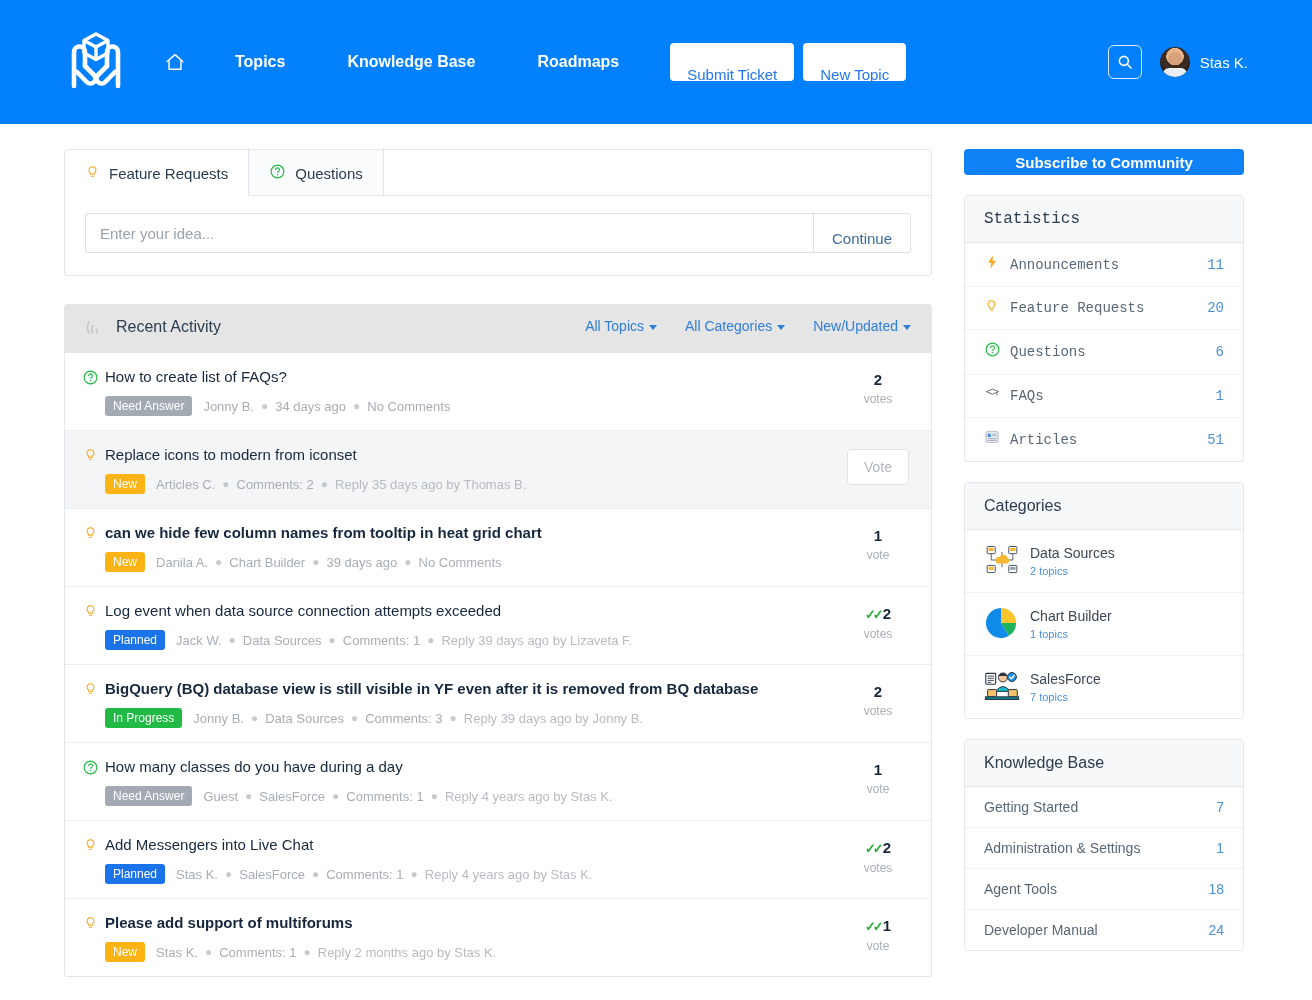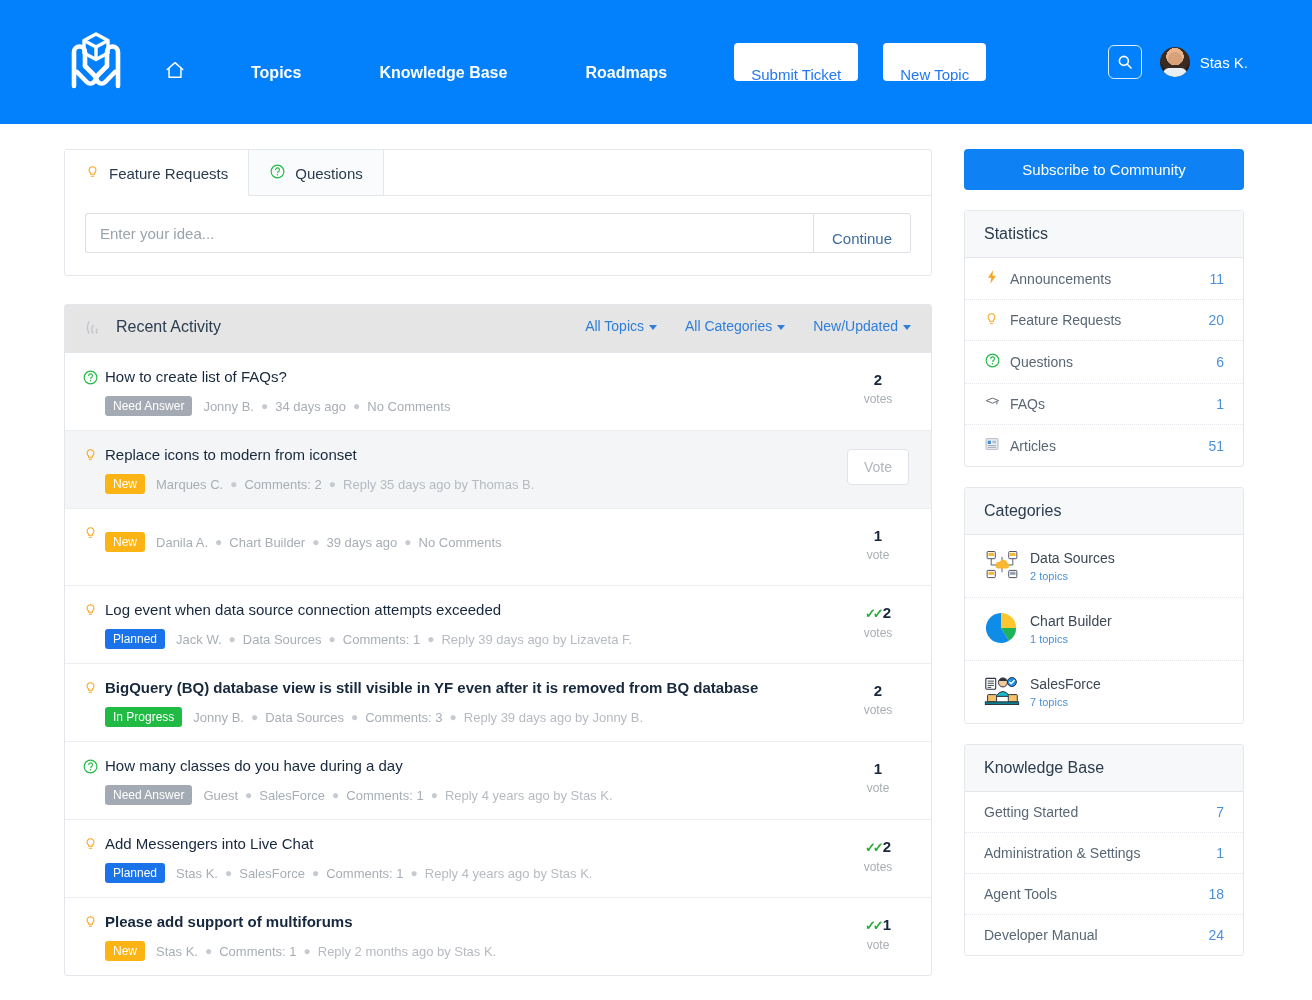--- a/index.html
+++ b/index.html
@@ -15,21 +15,21 @@
 
   
   .header {
     height:124px;
     background:#0380fc;
     display:flex;
     align-items:center;
     padding:0 64px 0 60px;
   }
   .logo { width:72px; height:68px; flex:0 0 auto; margin-right:20px; }
-  .nav { display:flex; align-items:flex-end; gap:16px; flex:1 1 auto; }
+  .nav { display:flex; align-items:center; gap:0; flex:1 1 auto; }
   .nav-home { padding:0 18px 0 12px; display:flex; align-items:center; }
   .nav-link {
     color:#ffffff; font-size:16px; font-weight:bold;
     text-decoration:none; padding:0 31px; white-space:nowrap;
     line-height:1;
   }
   .btn-white {
     background:#ffffff; color:#2278f0; font-size:15px;
     border:none; border-radius:4px;
     padding:13px 17px; height:38px; line-height:38px;
@@ -135,22 +135,22 @@
   .check { color:#27ae38; font-size:13px; margin-right:2px; letter-spacing:-3px; }
   .vote-btn {
     width:62px; height:36px; border:1px solid #e0e3e7; border-radius:4px;
     background:#fff; color:#b0b6bd; font-size:14px; cursor:pointer;
     font-family:"Liberation Sans", sans-serif;
   }
   .row-sep { height:1px; background:#eceef0; margin:0; }
 
   
   .subscribe-btn {
-    width:100%; height:41px; background:#0e82f5; color:#fff;
-    border:none; border-radius:4px; font-size:15px; font-weight:normal;
+    width:100%; height:26px; background:#0e82f5; color:#fff;
+    border:none; border-radius:4px; font-size:15px; font-weight:bold;
     cursor:pointer; font-family:"Liberation Sans", sans-serif;
   }
   .card { margin-top:20px; border:1px solid #e3e6ea; border-radius:3px; background:#fff; }
   .card-head {
     background:#f7f8f9; border-bottom:1px solid #e3e6ea;
     padding:14px 19px; font-size:16px; color:#2b3c4e;
   }
   .stat-row {
     display:flex; align-items:center; padding:11px 19px;
     border-bottom:1px dotted #e3e6ea; cursor:pointer;
@@ -301,36 +301,37 @@
           <div class="row-sep"></div>
           <div class="row highlight">
             <div class="row-icon"><svg viewBox="0 0 24 24" width="15" height="15" fill="none" stroke="#f5a623" stroke-width="1.7" stroke-linecap="round">
                 <path d="M9 14.5 a5.5 5.5 0 1 1 6 0 v2 h-6 z"></path>
                 <path d="M10 19.5 h4"></path>
               </svg></div>
             <div class="row-body">
               <div class="row-title">Replace icons to modern from iconset</div>
               <div class="row-meta">
                 <span class="badge new">New</span>
-                <span class="meta-text">Marques C.</span>
+                <span class="meta-text">Articles C.</span>
                 <span class="dot">●</span>
                 <span class="meta-text">Comments: 2</span>
                 <span class="dot">●</span>
                 <span class="meta-reply">Reply  35 days ago by Thomas B.</span>
               </div>
             </div>
             <div class="row-votes"><button class="vote-btn">Vote</button></div>
           </div>
           <div class="row-sep"></div>
           <div class="row">
             <div class="row-icon"><svg viewBox="0 0 24 24" width="15" height="15" fill="none" stroke="#f5a623" stroke-width="1.7" stroke-linecap="round">
                 <path d="M9 14.5 a5.5 5.5 0 1 1 6 0 v2 h-6 z"></path>
                 <path d="M10 19.5 h4"></path>
               </svg></div>
             <div class="row-body">
+              <div class="row-title bold">can we hide few column names from tooltip in heat grid chart</div>
               <div class="row-meta">
                 <span class="badge new">New</span>
                 <span class="meta-text">Danila A.</span>
                 <span class="dot">●</span>
                 <span class="meta-text">Chart Builder</span>
                 <span class="dot">●</span>
                 <span class="meta-text">39 days ago</span>
                 <span class="dot">●</span>
                 <span class="meta-text">No Comments</span>
               </div>
@@ -459,21 +460,21 @@
               <div class="vote-label">vote</div>
             </div>
           </div>
         </div>
     </div>
   </div>
 
   <div class="col-side">
     <button class="subscribe-btn">Subscribe to Community</button>
 
-    <div class="card" style="margin-top:20px;">
+    <div class="card" style="margin-top:20px;font-family:Liberation Mono, monospace;">
       <div class="card-head">Statistics</div>
       <div id="stat-rows">
           <div class="stat-row">
             <span class="stat-icon"><svg viewBox="0 0 24 24" width="16" height="16" fill="#f5a623">
                 <path d="M13.5 2 L6 13 h5 l-1.5 9 L18 10 h-5.2 z"></path>
               </svg></span>
             <span class="stat-label">Announcements</span>
             <span class="stat-count">11</span>
           </div>
           <div class="stat-row">

